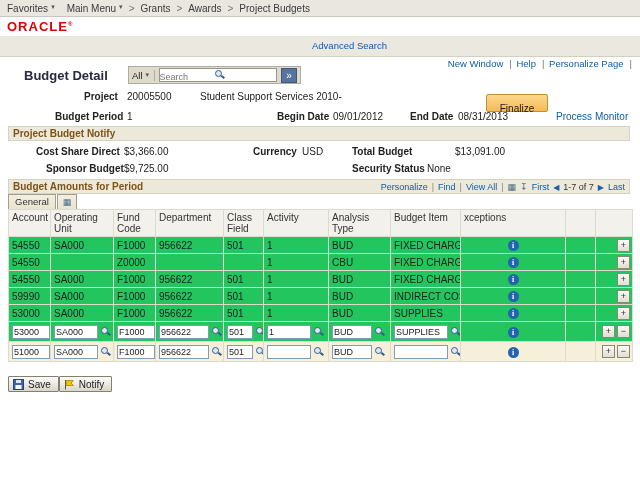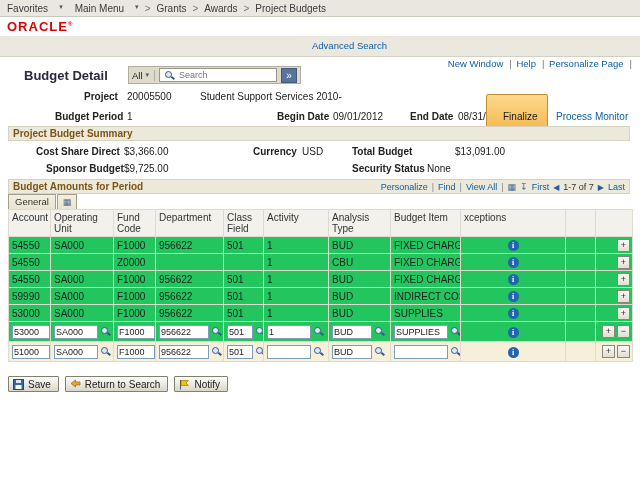--- a/index.html
+++ b/index.html
@@ -8,21 +8,21 @@
     background:#ffffff; font-family:"Liberation Sans","DejaVu Sans",sans-serif;
     font-size:10px; color:#222;
   }
   a { color:#0d5ea8; text-decoration:none; cursor:pointer; }
 
   
   .crumbbar { position:absolute; top:0; left:0; width:640px; height:17px;
     background:#e9e7e0; border-bottom:1px solid #c9c6bb; box-sizing:border-box;
     display:flex; align-items:center; gap:12px; padding-left:7px;
     font-size:10px; color:#3b3b3b; }
-  .menuitem { display:inline-flex; align-items:flex-start; gap:11px; cursor:pointer; }
+  .menuitem { display:inline-flex; align-items:flex-start; gap:3px; cursor:pointer; }
   .caret { font-size:7px; color:#555; }
   .bc-sep { color:#777; margin:0 -6px; }
   .bc-link { color:#3b3b3b; }
 
   
   .brandbar { position:absolute; top:17px; left:0; width:640px; height:19px; background:#fff; }
   .logo { position:absolute; left:7px; top:2px; color:#e00000; font-weight:bold;
     font-size:13px; letter-spacing:1px; }
   .logo sup { font-size:6px; }
   .bluebar { position:absolute; right:0; top:0; width:326px; height:19px;
@@ -34,39 +34,39 @@
 
   
   .searchbar { position:absolute; top:36px; left:0; width:640px; height:21px;
     background:#ebe8e0; border-bottom:1px solid #d2cfc5; box-sizing:border-box; }
   .searchgroup { position:absolute; left:128px; top:2px; height:16px;
     display:flex; align-items:center; gap:4px; background:#dedbcc;
     border:1px solid #b1ad9e; padding:0 3px;margin-top:28px; }
   .scope { font-size:9.5px; display:inline-flex; align-items:center; gap:3px;
     padding-right:5px; border-right:1px solid #b1ad9e; cursor:pointer; }
   .searchbox { background:#fff; border:1px solid #98958a; height:12px; width:112px;
-    display:inline-flex; align-items:center; gap:2px; padding:0 2px; }
+    display:inline-flex; align-items:center; gap:2px; padding:0 2px;flex-direction:column; }
   .searchbox input { border:none; outline:none; flex:1; min-width:0; height:10px;
     font-size:9px; background:transparent; color:#333; font-family:inherit; }
   .gobtn { width:16px; height:15px; background:#59749c; color:#fff;
     border:1px solid #41597c; font-size:10px; line-height:11px; padding:0; cursor:pointer; }
   .adv { position:absolute; left:312px; top:4px; font-size:9.5px; }
 
   
   .pagelinks { position:absolute; top:58px; right:6px; font-size:9.5px; }
   .pagelinks a::after { content:"|"; color:#777; margin:0 2px 0 6px; }
 
   
   .title { position:absolute; left:8px; top:68px; font-size:13px; font-weight:bold; color:#29293f;padding-left:16px; }
   .lbl { position:absolute; font-weight:bold; color:#222; }
   .val { position:absolute; color:#222; }
 
   .finalize { position:absolute; left:486px; top:94px; width:62px; height:16px;
     background:linear-gradient(#fbd98e,#f6bb55); border:1px solid #c08f2f;
-    border-radius:2px; font-size:10px; padding:16px; color:#1a1a1a;
+    border-radius:2px; font-size:10px; padding:8px; color:#1a1a1a;
     font-family:inherit; cursor:pointer; }
   .pm { position:absolute; left:556px; top:111px; }
 
   
   .sectionbar { position:absolute; left:8px; width:622px; height:15px;
     background:#ece8da; border:1px solid #d8d3c0; box-sizing:border-box;
     font-weight:bold; color:#7d5318; line-height:13px; padding-left:4px; }
   .gridtools { position:absolute; right:4px; top:1px; display:flex; align-items:center;
     gap:4px; font-weight:normal; font-size:9px; color:#555; }
   .piped::after { content:"|"; color:#888; margin-left:4px; }
@@ -105,21 +105,21 @@
   .info { display:inline-block; width:11px; height:11px; border-radius:50%;
     background:#2264ae; color:#fff; font-size:8px; line-height:11px; text-align:center;
     font-weight:bold; font-family:"Liberation Serif","DejaVu Serif",serif; cursor:pointer; }
   .exc { text-align:center; }
   .act { text-align:right; padding-right:2px !important; }
   .rowbtn { display:inline-block; width:11px; height:11px; border:1px solid #8a8678;
     background:linear-gradient(#fcfbf8,#e1ddd0); font-size:9px; line-height:10px;
     text-align:center; color:#333; margin-left:2px; cursor:pointer; }
 
   
-  .footer { position:absolute; left:8px; top:376px; display:flex; gap:6px; }
+  .footer { position:absolute; left:8px; top:376px; display:flex; }
   .pbtn { display:inline-flex; align-items:center; gap:4px; height:16px;
     border:1px solid #847f6f; background:linear-gradient(#fdfdfb,#d9d6c9);
     font-size:10px; padding:1px 7px 1px 4px; color:#222; box-sizing:border-box;
     border-radius:1px; font-family:inherit; cursor:pointer; }
   .pbtn .icn { display:inline-flex; }
 </style>
 </head>
 <body>
 
 <div class="crumbbar">
@@ -174,21 +174,21 @@
 <span class="val" style="left:127px;top:111px">1</span>
 <span class="lbl" style="left:277px;top:111px">Begin Date</span>
 <span class="val" style="left:333px;top:111px">09/01/2012</span>
 <span class="lbl" style="left:410px;top:111px">End Date</span>
 <span class="val" style="left:458px;top:111px">08/31/2013</span>
 
 <button class="finalize">Finalize</button>
 <a class="pm">Process Monitor</a>
 
 <div class="sectionbar" style="top:126px">
-  <span>Project Budget Summary</span>
+  <span>Project Budget Notify</span>
 </div>
 <span class="lbl" style="left:36px;top:146px">Cost Share Direct</span>
 <span class="val" style="left:124px;top:146px">$3,366.00</span>
 <span class="lbl" style="left:253px;top:146px">Currency</span>
 <span class="val" style="left:302px;top:146px">USD</span>
 <span class="lbl" style="left:352px;top:146px">Total Budget</span>
 <span class="val" style="left:455px;top:146px">$13,091.00</span>
 <span class="lbl" style="left:46px;top:163px">Sponsor Budget</span>
 <span class="val" style="left:124px;top:163px">$9,725.00</span>
 <span class="lbl" style="left:352px;top:163px">Security Status</span>
@@ -348,27 +348,19 @@
           <rect x="0.5" y="0.5" width="10" height="10" fill="#3a66a8" stroke="#26467a"></rect>
           <rect x="3" y="1" width="5" height="3" fill="#dfe8f4"></rect>
           <rect x="2.5" y="6" width="6" height="4" fill="#ffffff"></rect>
         </svg>
       </span>
     <span>Save</span>
   </button>
   <button class="pbtn">
     <span class="icn">
         <svg width="11" height="11">
-          <path d="M10 3 H5.5 V1 L1 4.5 L5.5 8 V6 H10 Z" fill="#e8a33d" stroke="#8a6914" stroke-width="0.7"></path>
-        </svg>
-      </span>
-    <span>Return to Search</span>
-  </button>
-  <button class="pbtn">
-    <span class="icn">
-        <svg width="11" height="11">
           <line x1="1.5" y1="1" x2="1.5" y2="10.5" stroke="#555" stroke-width="1"></line>
           <path d="M2 1.5 H9.5 L7 4 L9.5 6.5 H2 Z" fill="#f2c200" stroke="#9a7d00" stroke-width="0.7"></path>
         </svg>
       </span>
     <span>Notify</span>
   </button>
 </div>
 
 </body></html>

